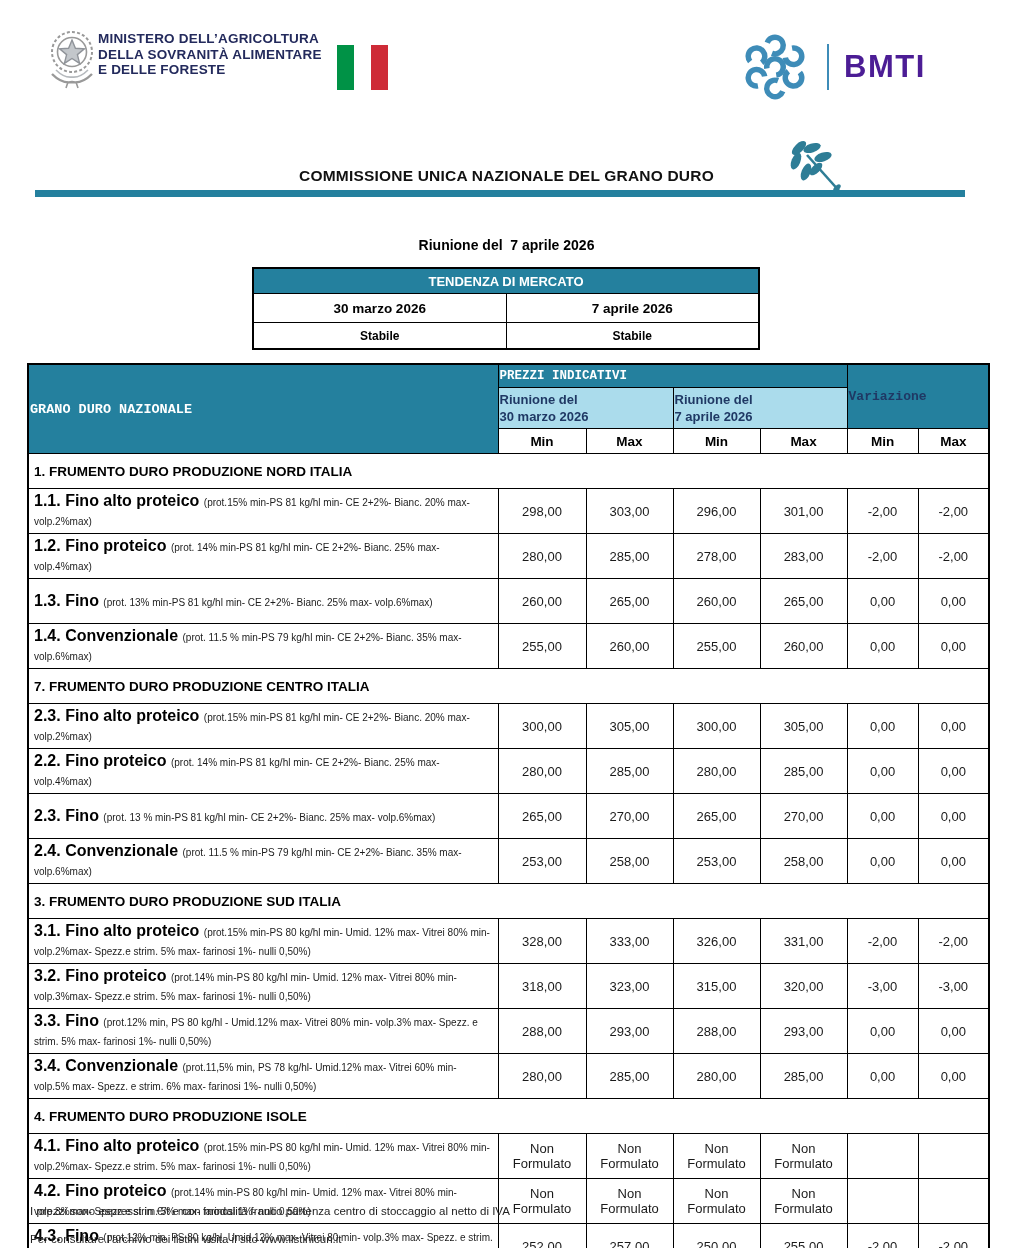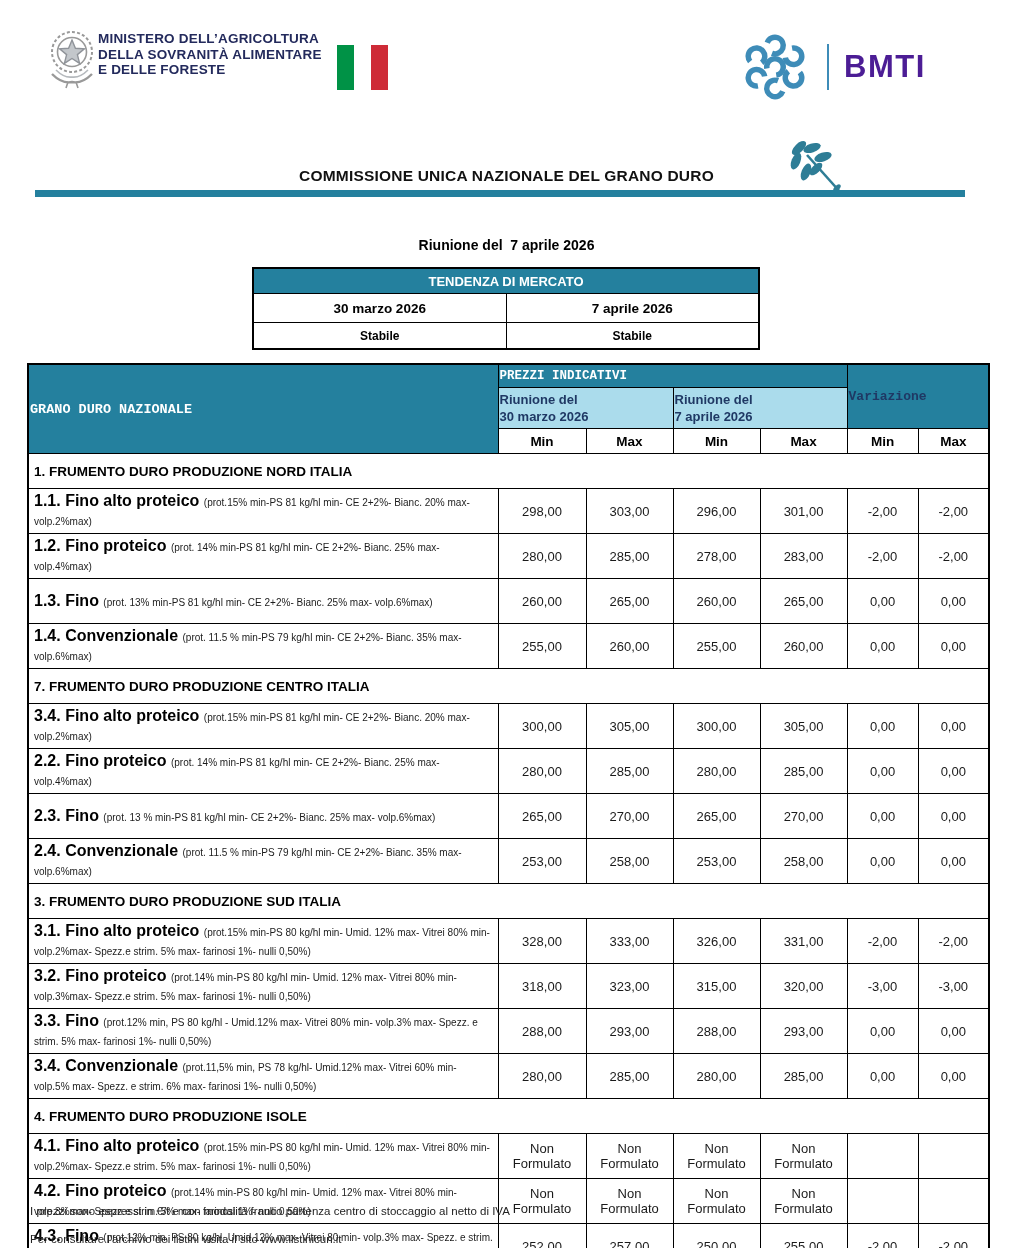--- a/index.html
+++ b/index.html
@@ -202,21 +202,21 @@
           <td class="num">260,00</td>
           <td class="num">255,00</td>
           <td class="num">260,00</td>
           <td class="num">0,00</td>
           <td class="num">0,00</td>
         </tr>
         <tr>
           <td colspan="7" class="sec-title">7. FRUMENTO DURO PRODUZIONE CENTRO ITALIA</td>
         </tr>
         <tr class="data-row">
-          <td class="desc"><span class="rname">3.4. Fino alto proteico</span> <span class="rspec">(prot.15% min-PS 81 kg/hl min- CE 2+2%- Bianc. 20% max- volp.2%max)</span></td>
+          <td class="desc"><span class="rname">2.3. Fino alto proteico</span> <span class="rspec">(prot.15% min-PS 81 kg/hl min- CE 2+2%- Bianc. 20% max- volp.2%max)</span></td>
           <td class="num">300,00</td>
           <td class="num">305,00</td>
           <td class="num">300,00</td>
           <td class="num">305,00</td>
           <td class="num">0,00</td>
           <td class="num">0,00</td>
         </tr>
         <tr class="data-row">
           <td class="desc"><span class="rname">2.2. Fino proteico</span> <span class="rspec">(prot. 14% min-PS 81 kg/hl min- CE 2+2%- Bianc. 25% max- volp.4%max)</span></td>
           <td class="num">280,00</td>

